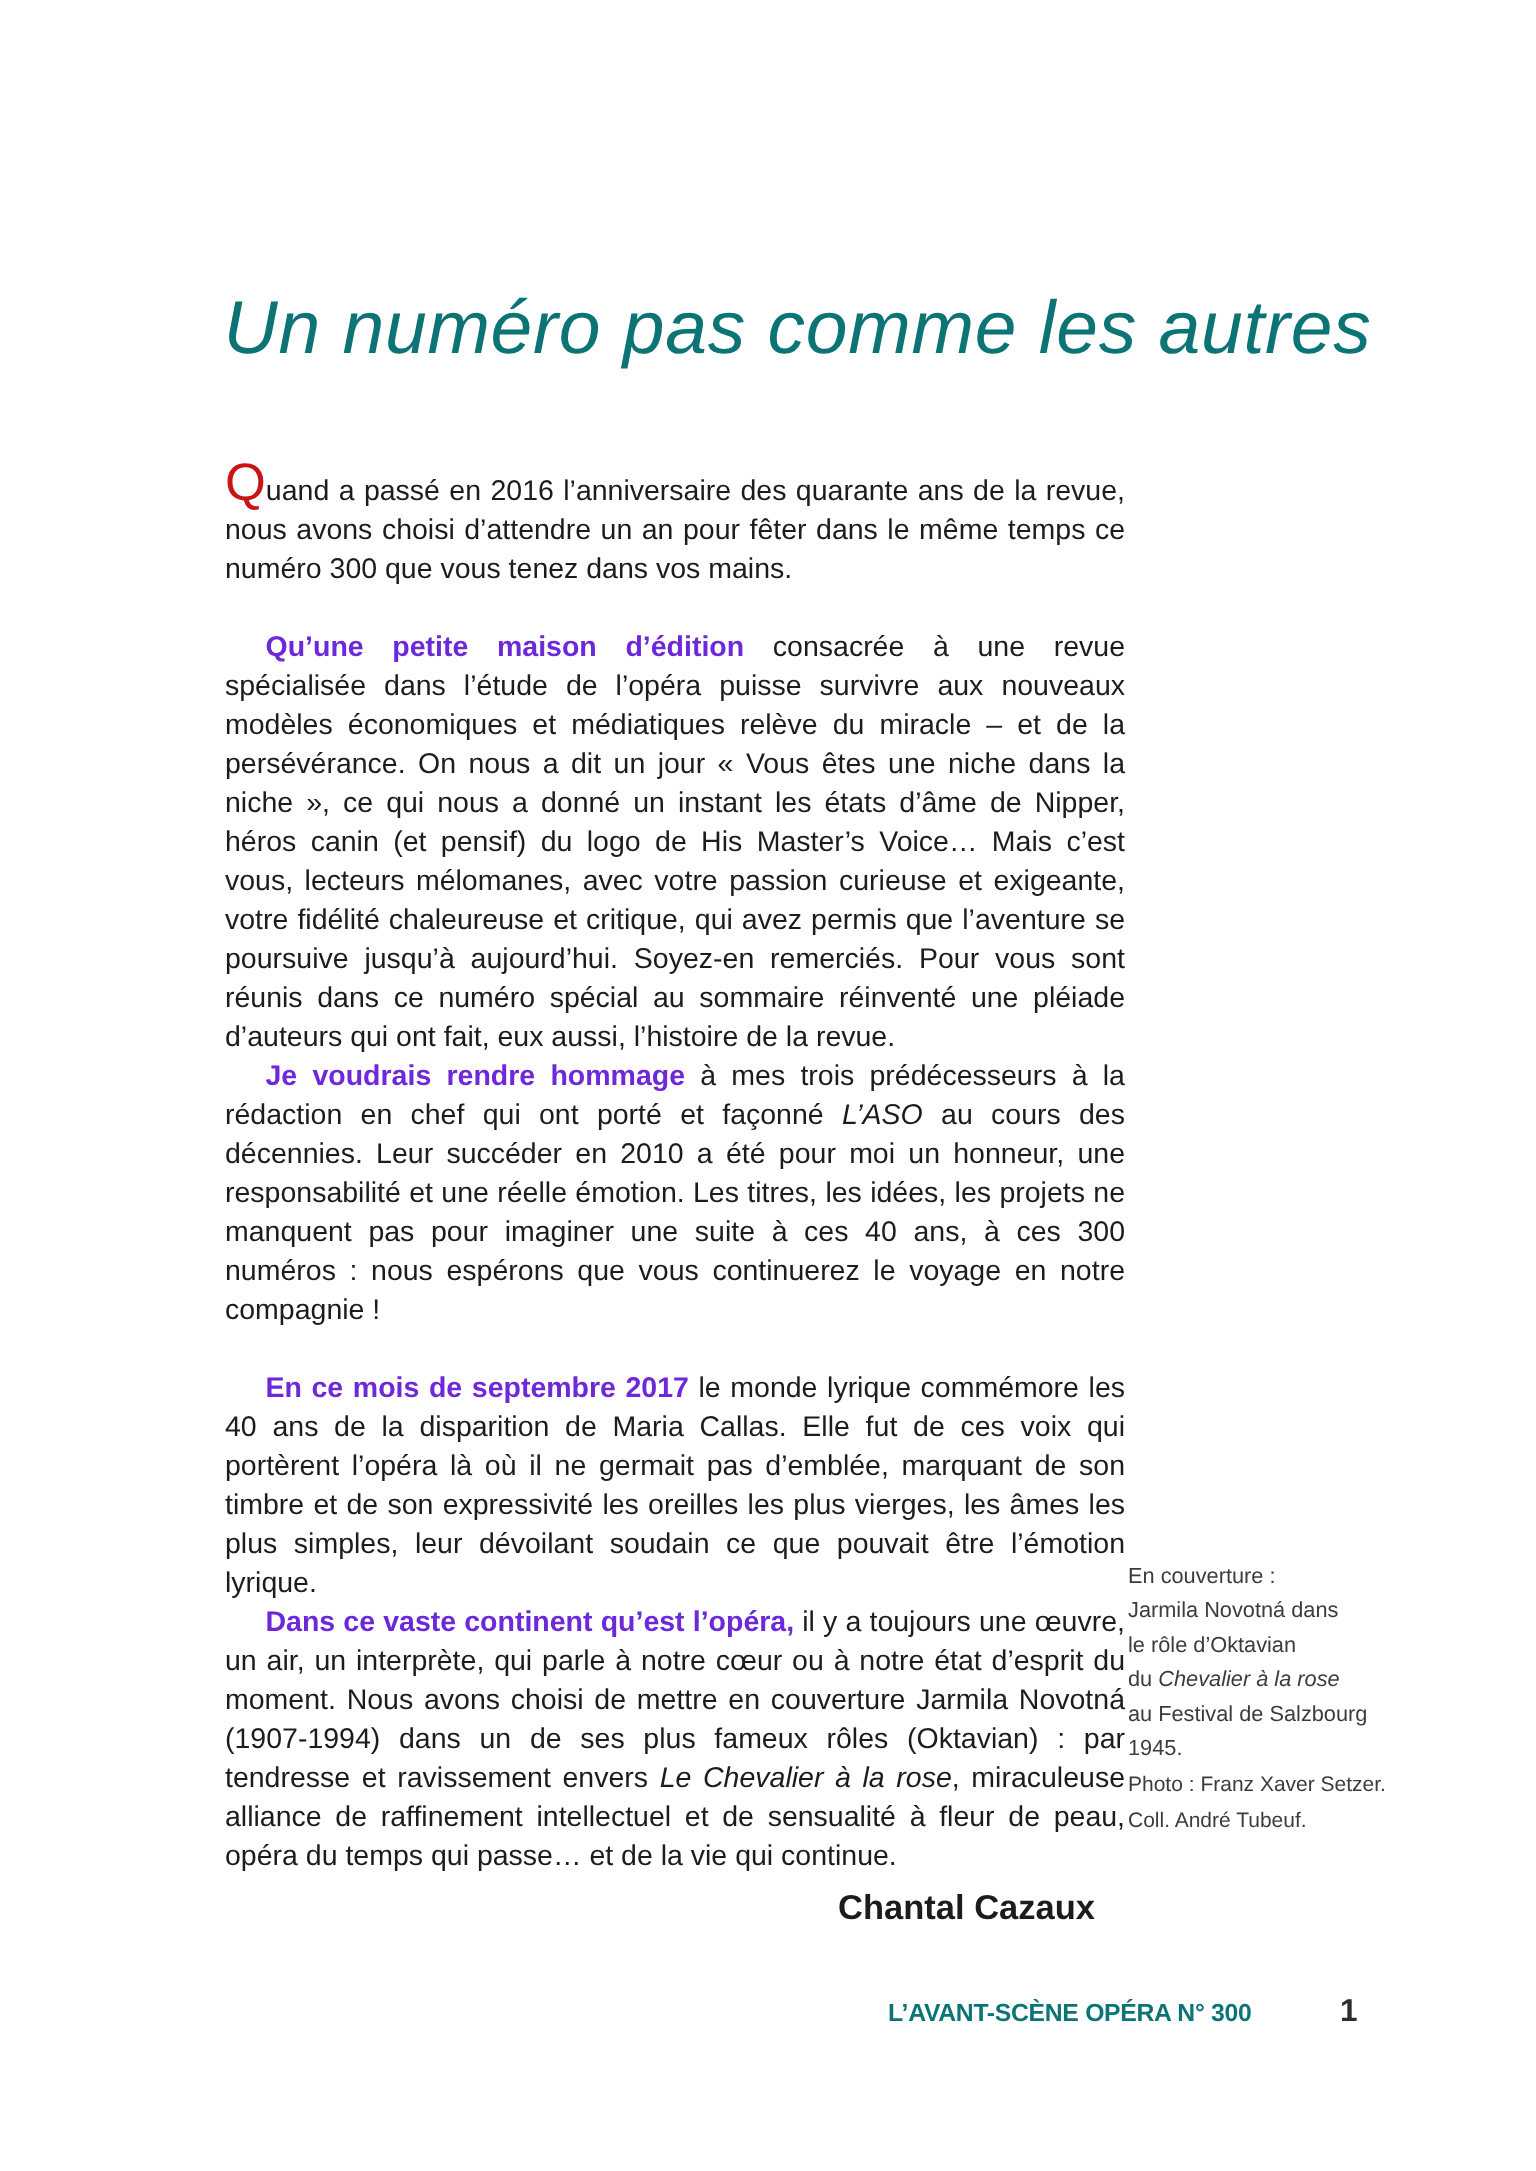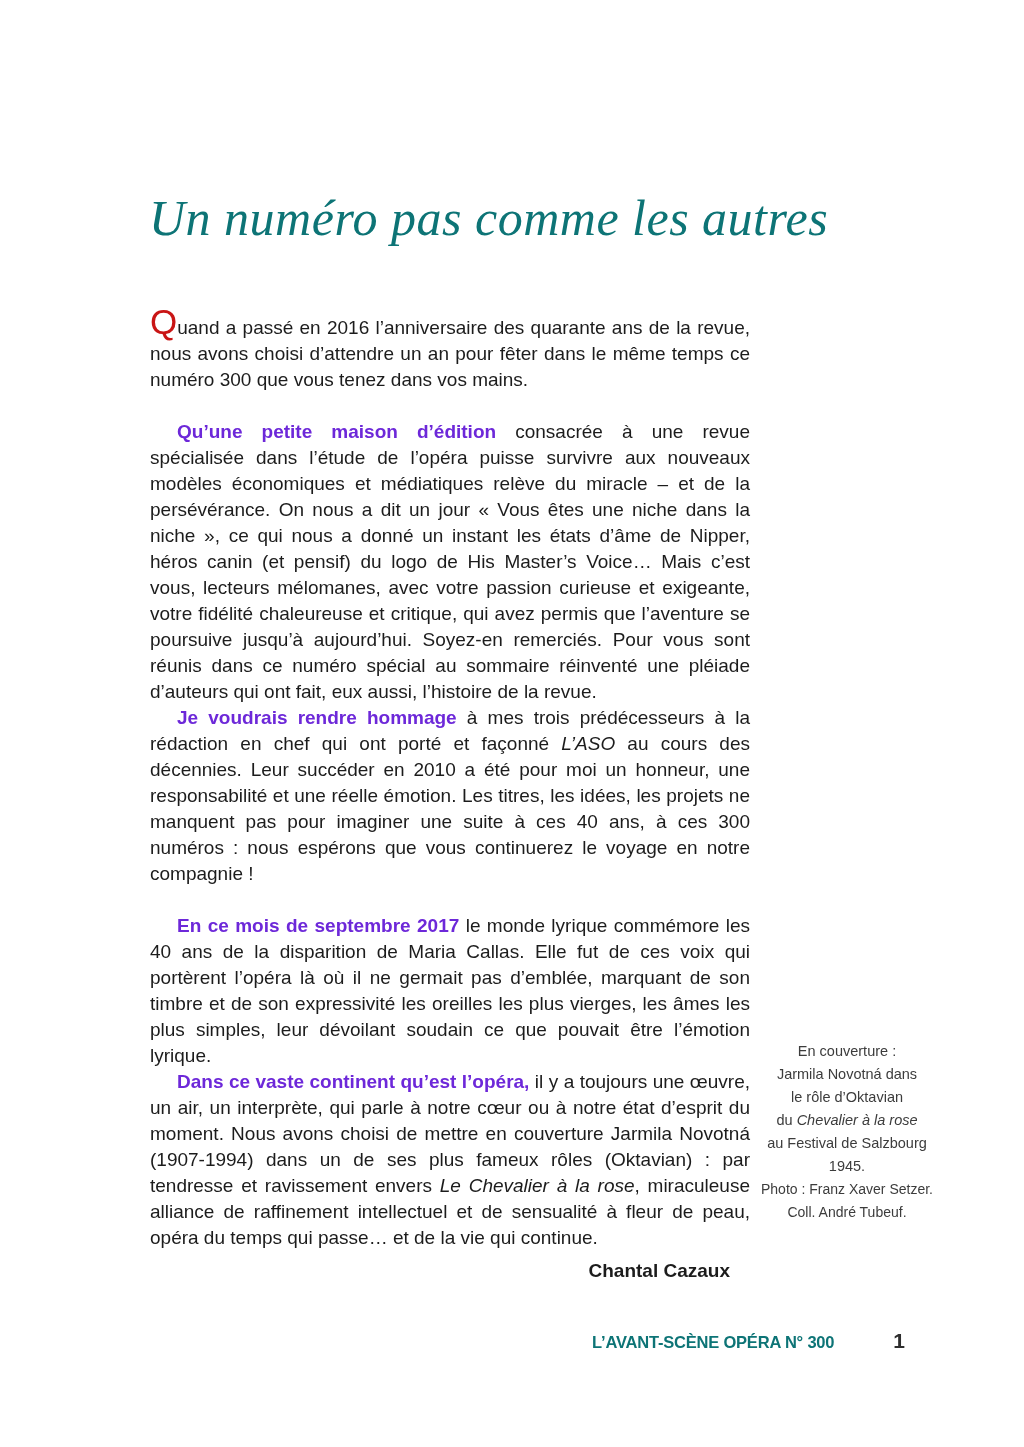--- a/index.html
+++ b/index.html
@@ -8,21 +8,21 @@
     background: #ffffff;
     position: relative;
     font-family: "Liberation Sans", sans-serif;
     color: #1c1c1c;
     overflow: hidden;
   }
 
   .page-title {
     position: absolute;
     left: 149px; top: 191px;
-    font-family: Liberation Serif, serif;
+    font-family: Liberation Sans, sans-serif;
     font-style: italic;
     font-weight: normal;
     font-size: 50px;
     line-height: 1.1;
     color: #0d7476;
     margin: 0;
     letter-spacing: 0.5px;
     white-space: nowrap;
   }
 
@@ -41,31 +41,31 @@
   .run-lead   { color: #6d28d9; font-weight: bold; }
   .run-italic { font-style: italic; }
   .run-dropcap {
     color: #c91515;
     font-size: 35px;
     line-height: 0;
     letter-spacing: 0;
   }
 
   .signature { margin-top: 8px; text-align: right; padding-right: 20px; }
-  .signature .sig-name { font-weight: bold; font-size: 19px; line-height: 24px; }
+  .signature .sig-name { font-weight: bold; font-size: 23px; line-height: 24px; }
   .signature .sig-role { font-weight: bold; font-size: 14.5px; line-height: 18px; }
 
   .cover-note {
     position: absolute;
     left: 752px; top: 1040px;
     width: 190px;
     font-size: 14.5px;
     line-height: 23px;
     color: #3c3c3c;
-    text-align: center;
+    text-align: left;
   }
   .cover-note .line { white-space: nowrap; }
   .cover-note .run-small { font-size: 14px; }
 
   .page-footer {
     position: absolute;
     top: 1329px; right: 119px;
     white-space: nowrap;
     display: flex;
     align-items: baseline;

